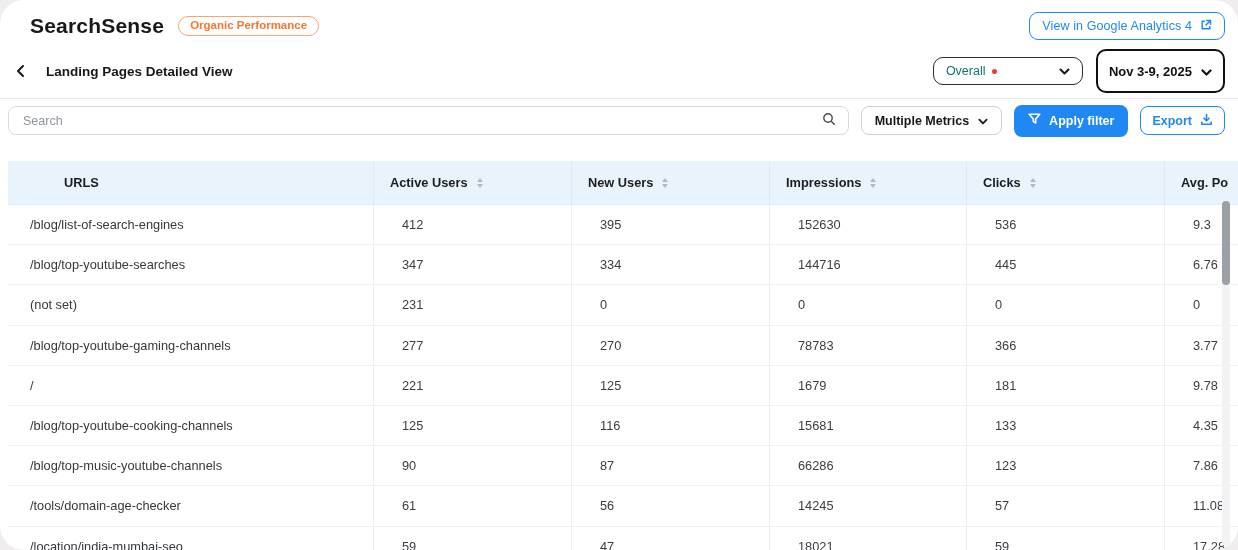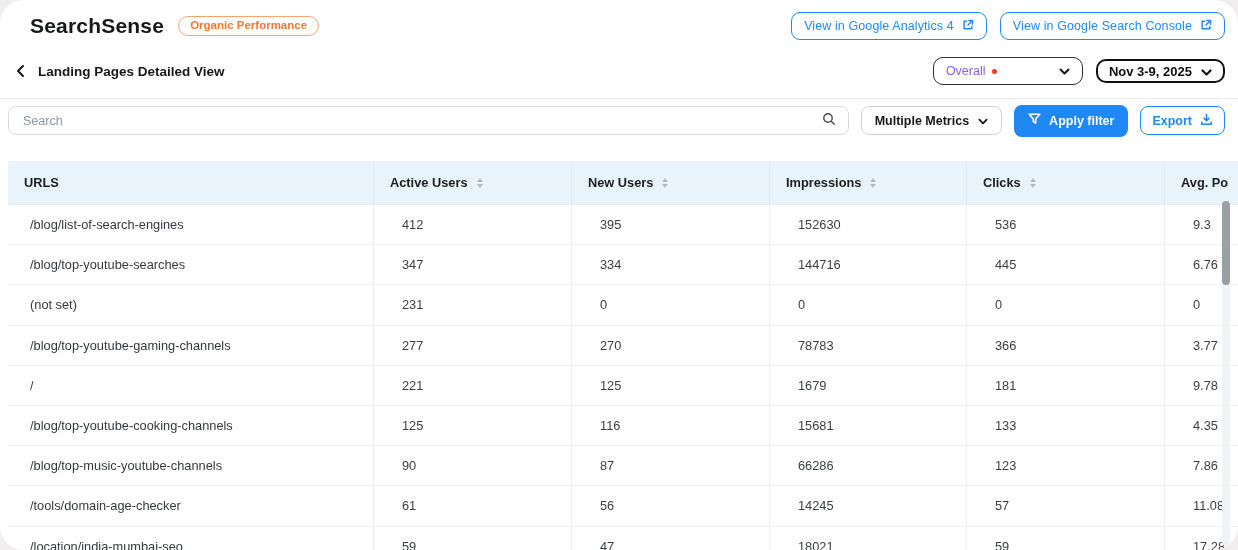--- a/index.html
+++ b/index.html
@@ -39,34 +39,34 @@
     font-family:inherit;
   }
   .btn-outline-blue svg { flex:0 0 auto; }
   
   .sub-header {
     display:flex; align-items:center; justify-content:space-between;
     margin:15px 13px 0 13px; height:32px;
   }
   .back-title { display:flex; align-items:center; gap:10px; }
   .back-btn { display:flex; align-items:center; cursor:pointer; padding:2px; }
-  .page-title { font-size:13.5px; font-weight:700; color:#17181a; }
+  .page-title { font-size:13.5px; font-weight:700; color:#17181a;margin-left:8px; }
   .sub-actions { display:flex; gap:13px; align-items:center; }
   .select-pill {
     display:flex; align-items:center; justify-content:space-between;
     width:150px; height:28px; box-sizing:border-box;
     border:1.6px solid #2c2d30; border-radius:10px;
-    padding:0 12px; font-size:12.5px; color:#8b5cf6; cursor:pointer;
+    padding:0 12px; font-size:12.5px; color:#0f766e; cursor:pointer;
     background:#fff;
   }
   .select-pill .lbl-wrap { display:flex; align-items:center; gap:7px; }
   .red-dot { width:5px; height:5px; border-radius:50%; background:#ee3b2f; display:inline-block; }
   .date-pill {
     display:flex; align-items:center; gap:9px;
-    height:24px; box-sizing:border-box;
+    height:44px; box-sizing:border-box;
     border:2.2px solid #0f1012; border-radius:10px;
     padding:0 11px; font-size:13px; font-weight:700; color:#0f1012;
     cursor:pointer; background:#fff;
   }
   .divider { border-top:1px solid #e7e9ec; margin-top:11px; }
   
   .toolbar {
     display:flex; align-items:center; gap:12px;
     margin:7px 13px 0 8px; height:29px;
   }
@@ -108,21 +108,21 @@
   .thead {
     background:#e8f3fc; height:43px; align-items:center;
     border-bottom:1px solid #e3ecf4;
   }
   .th {
     display:flex; align-items:center; gap:9px;
     font-size:12.8px; font-weight:700; color:#1c1d1f;
     padding-left:16px; cursor:pointer; height:100%;
     box-sizing:border-box; white-space:nowrap; overflow:hidden;
   }
-  .th:first-child { cursor:default; }
+  .th:first-child { cursor:default;margin-left:40px; }
   .th + .th { border-left:1px solid #dde9f3; }
   .sort { display:inline-flex; flex-direction:column; gap:2px; }
   .sort .up {
     width:0; height:0; border-left:3.5px solid transparent;
     border-right:3.5px solid transparent; border-bottom:4.5px solid #b3b9c1;
   }
   .sort .down {
     width:0; height:0; border-left:3.5px solid transparent;
     border-right:3.5px solid transparent; border-top:4.5px solid #b3b9c1;
   }
@@ -158,30 +158,20 @@
       <button class="btn-outline-blue">
         <span>View in Google Analytics 4</span>
         <span>
           <svg width="12" height="12" viewBox="0 0 12 12" fill="none" stroke="#1f88f2" stroke-width="1.5" stroke-linecap="round" stroke-linejoin="round">
             <path d="M4.5 2.2H2.2v7.6h7.6V7.5"></path>
               <path d="M6.8 1.5h3.7v3.7"></path>
               <path d="M10.3 1.7 6 6"></path>
           </svg>
         </span>
       </button>
-      <button class="btn-outline-blue">
-        <span>View in Google Search Console</span>
-        <span>
-          <svg width="12" height="12" viewBox="0 0 12 12" fill="none" stroke="#1f88f2" stroke-width="1.5" stroke-linecap="round" stroke-linejoin="round">
-            <path d="M4.5 2.2H2.2v7.6h7.6V7.5"></path>
-              <path d="M6.8 1.5h3.7v3.7"></path>
-              <path d="M10.3 1.7 6 6"></path>
-          </svg>
-        </span>
-      </button>
     </div>
   </div>
 
   <div class="sub-header">
     <div class="back-title">
       <span class="back-btn">
         <svg width="11" height="14" viewBox="0 0 11 14" fill="none" stroke="#17181a" stroke-width="2" stroke-linecap="round" stroke-linejoin="round">
           <polyline points="8,2 3,7 8,12"></polyline>
         </svg>
       </span>

